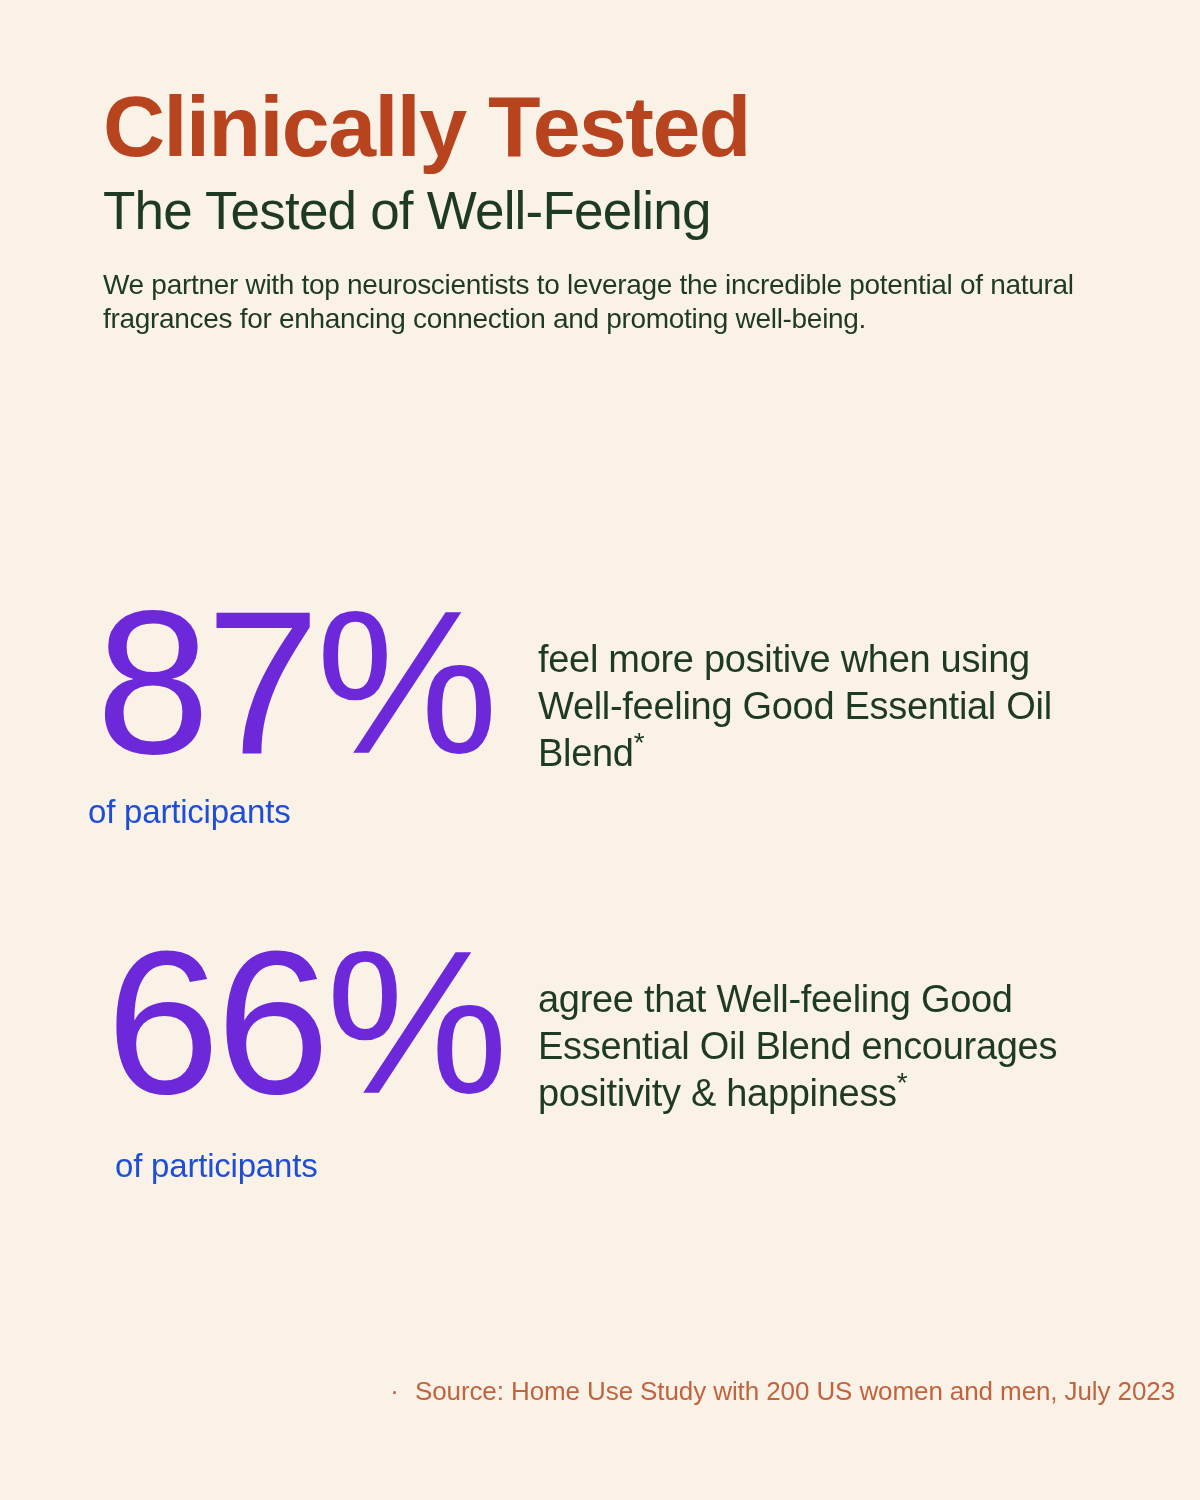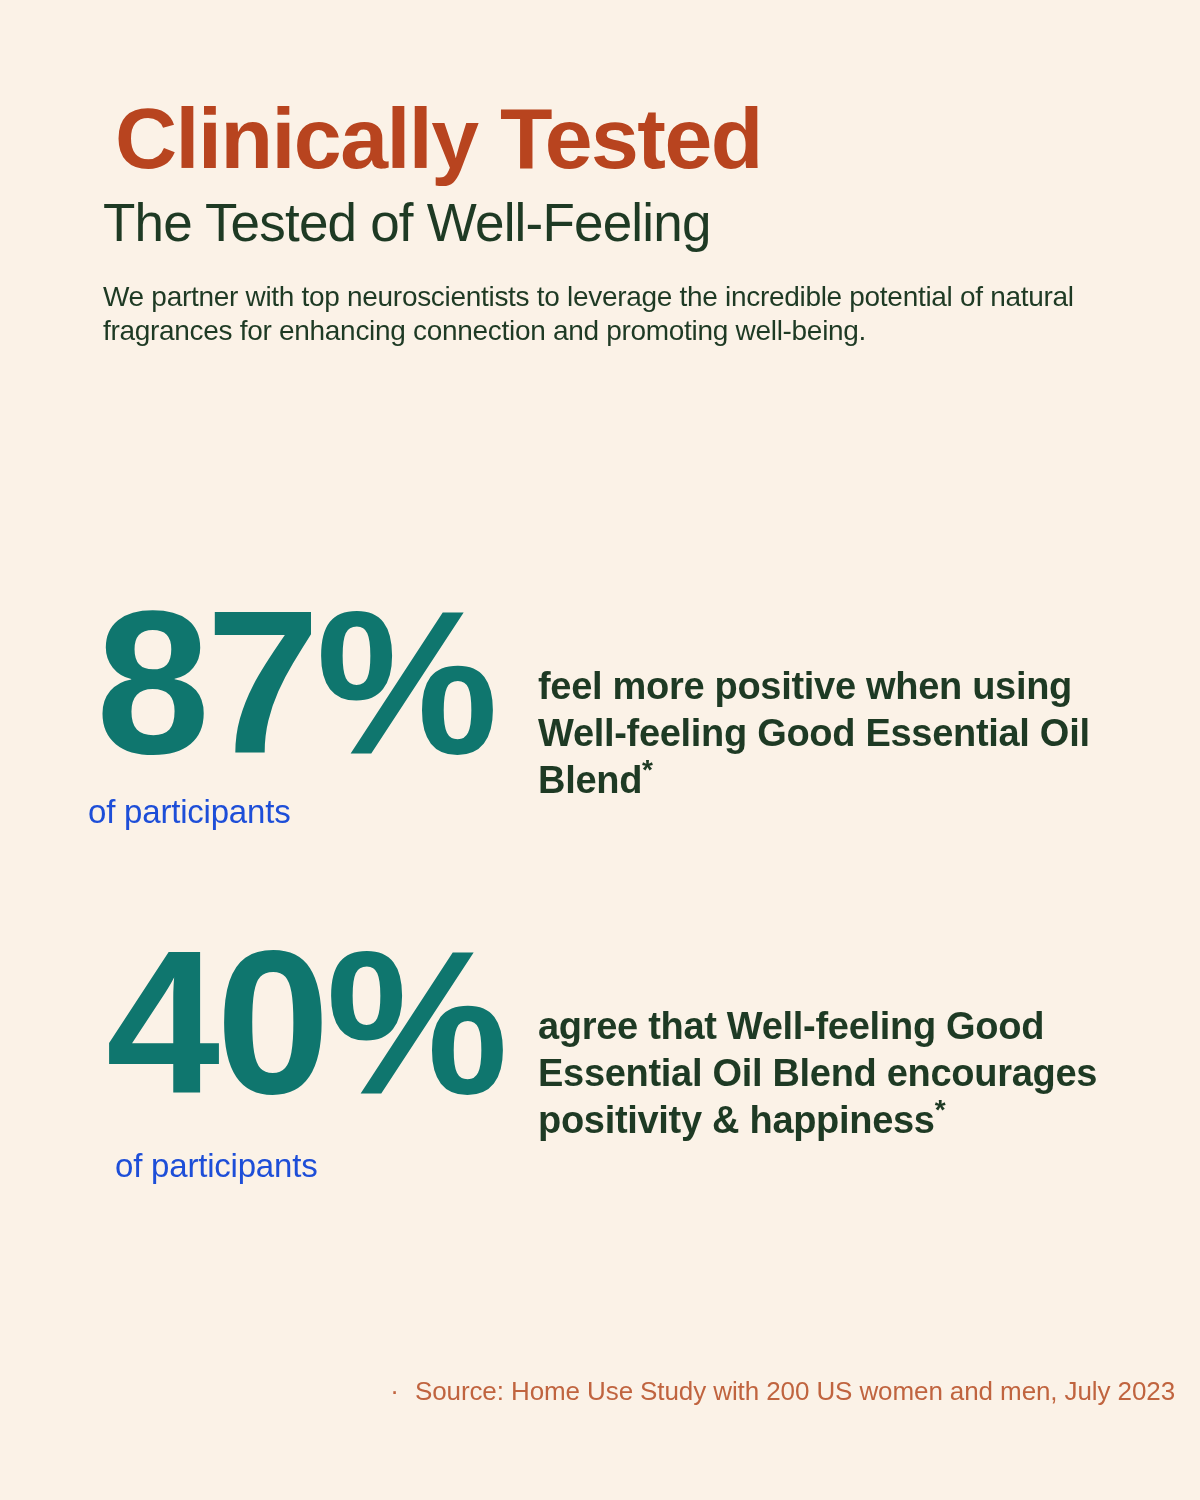--- a/index.html
+++ b/index.html
@@ -28,21 +28,21 @@
     top: 84px;
     width: 1000px;
   }
   .eyebrow-title {
     font-family: "Liberation Sans", sans-serif;
     font-weight: 700;
     font-size: 86px;
     line-height: 0.98;
     letter-spacing: -1.5px;
     color: #B8441F;
-    margin: 12px;
+    margin: 0;
     white-space: nowrap;
   }
   .subtitle {
     font-family: "Liberation Sans", sans-serif;
     font-weight: 400;
     font-size: 53px;
     line-height: 1.08;
     letter-spacing: -0.8px;
     color: #1E3A24;
     margin: 14px 0 0 0;
@@ -70,25 +70,25 @@
   .stat-figure {
     position: absolute;
     left: 0;
     top: 0;
   }
   .stat-1 .stat-figure { left: 96px; }
   .stat-2 .stat-figure { left: 106px; }
 
   .stat-number {
     font-family: "Liberation Sans", sans-serif;
-    font-weight: 700;
+    font-weight: 400;
     font-size: 205px;
     line-height: 0.80;
     letter-spacing: -4px;
-    color: #0f766e;
+    color: #6d28d9;
     margin: 0;
     white-space: nowrap;
   }
   .stat-caption {
     font-family: "Liberation Sans", sans-serif;
     font-weight: 400;
     font-size: 33px;
     line-height: 1.1;
     letter-spacing: -0.2px;
     color: #1d4ed8;
@@ -97,26 +97,25 @@
   }
   .stat-1 .stat-caption { margin-top: 30px; margin-left: -8px; }
   .stat-2 .stat-caption { margin-top: 44px; margin-left: 9px; }
 
   .stat-body {
     position: absolute;
     left: 538px;
     top: 36px;
     width: 560px;
     font-family: "Liberation Sans", sans-serif;
-    font-weight: 700;
+    font-weight: 400;
     font-size: 38px;
     line-height: 1.24;
     letter-spacing: -0.3px;
     color: #1E3A24;
-    margin-top: 27px;
   }
   .stat-2 .stat-body { top: 36px; }
   .stat-body .asterisk {
     font-size: 28px;
     vertical-align: super;
     line-height: 0;
   }
 
   
   .source-row {
@@ -164,21 +163,21 @@
       <div class="stat-number">87%</div>
       <div class="stat-caption">of participants</div>
     </div>
     <div class="stat-body">
       <span>feel more positive when using Well-feeling Good Essential Oil Blend</span><span class="asterisk">*</span>
     </div>
   </div>
 
   <div class="stat stat-2">
     <div class="stat-figure">
-      <div class="stat-number">40%</div>
+      <div class="stat-number">66%</div>
       <div class="stat-caption">of participants</div>
     </div>
     <div class="stat-body">
       <span>agree that Well-feeling Good Essential Oil Blend encourages positivity &amp; happiness</span><span class="asterisk">*</span>
     </div>
   </div>
 
   <div class="source-row">
     <span class="source-bullet">·</span>
     <span class="source-text">Source: Home Use Study with 200 US women and men, July 2023</span>

